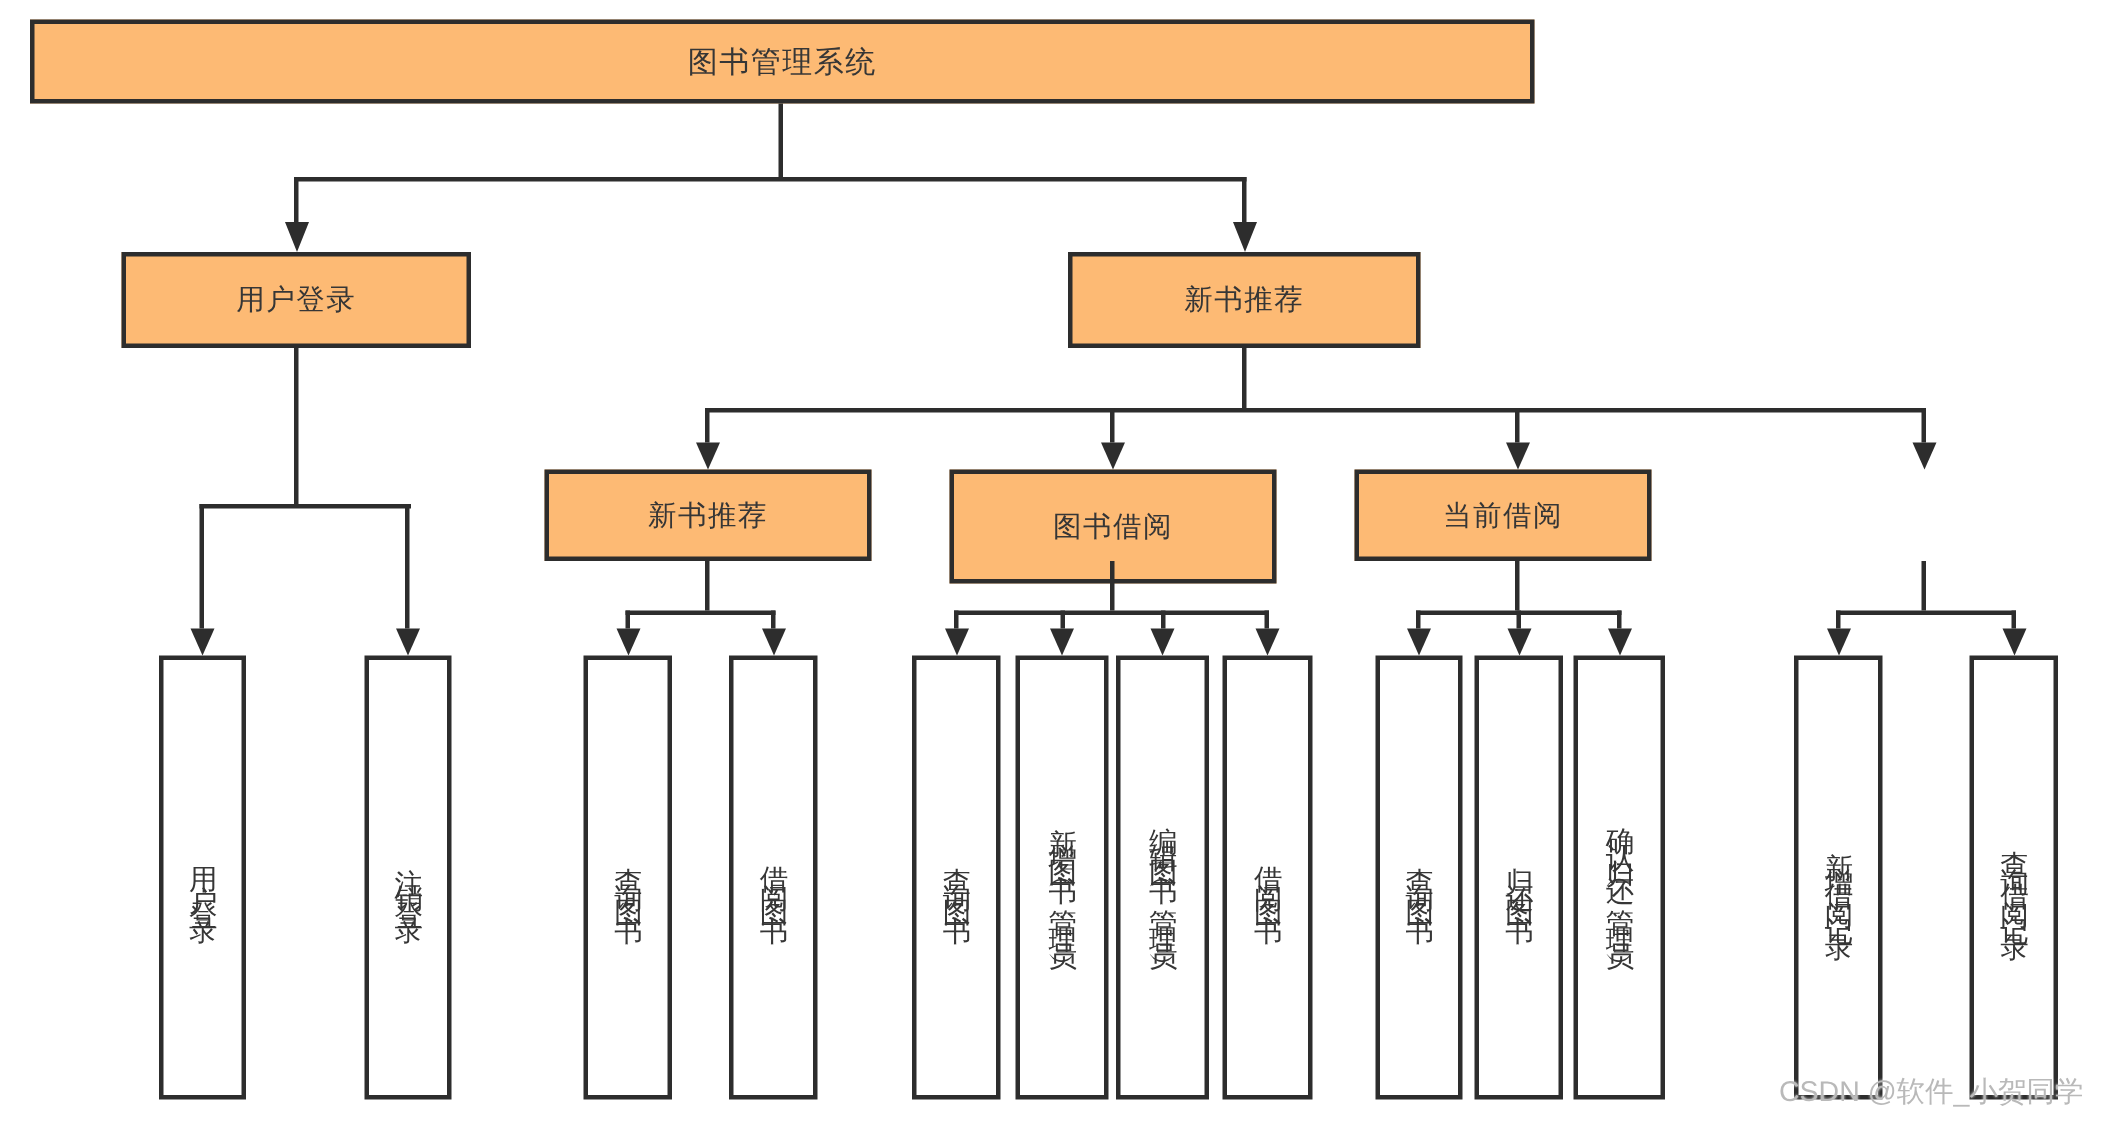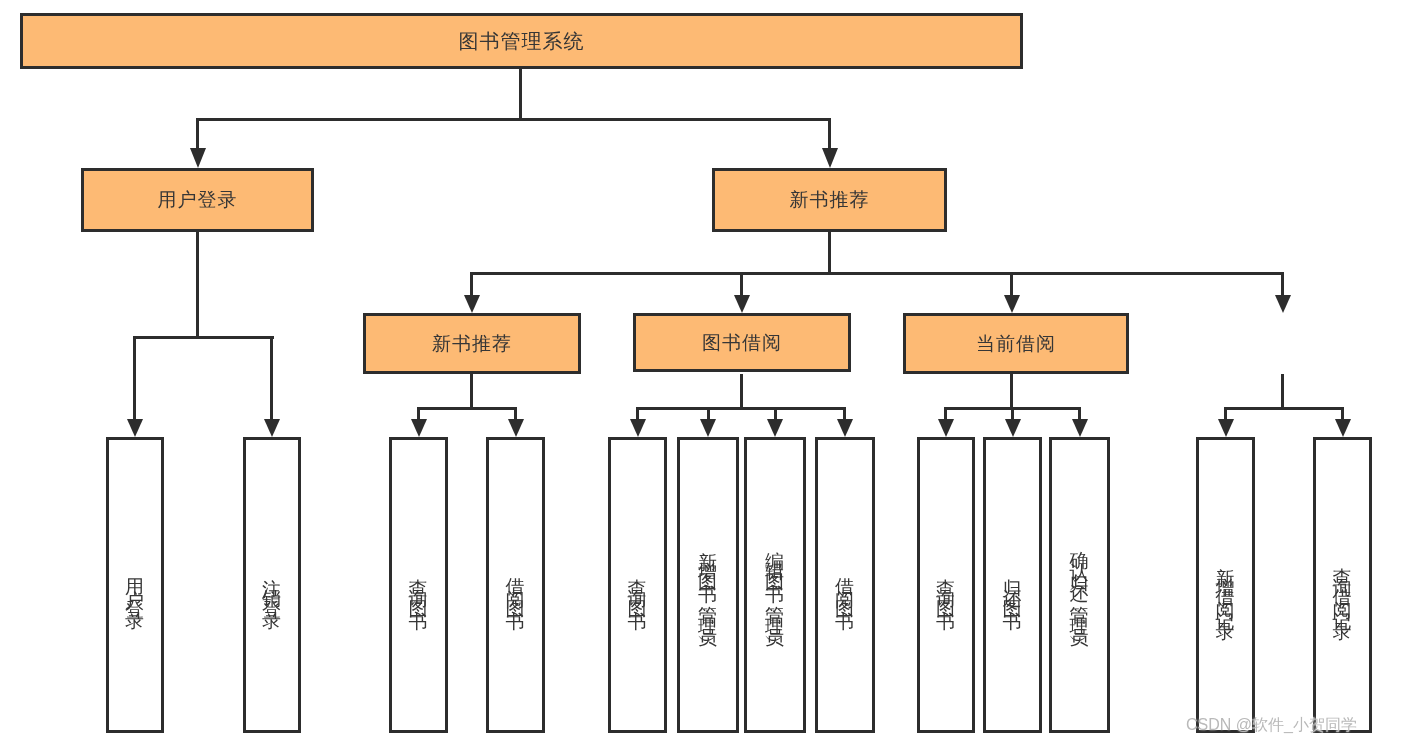--- a/index.html
+++ b/index.html
@@ -23,37 +23,37 @@
     font-size:19px;letter-spacing:11px;line-height:1;white-space:nowrap;
   }
   .hline,.vline{position:absolute;background:#2d2d2d;}
   .arrow{
     position:absolute;width:0;height:0;
     border-left:8px solid transparent;border-right:8px solid transparent;
     border-top:20px solid #2d2d2d;
   }
   .arrow.small{border-left-width:8px;border-right-width:8px;border-top-width:18px;}
   .watermark{
-    position:absolute;left:1186px;top:715px;font-size:16px;color:#b9b9b9;
+    position:absolute;left:1186px;top:715px;font-size:19px;color:#b9b9b9;
     z-index:5;white-space:nowrap;text-shadow:0 0 2px #ffffff;
   }
 </style>
 </head>
 <body>
 
 <div class="canvas">
 
   <div class="box root" style="left:20px;top:13px;width:1003px;height:56px;">图书管理系统</div>
 
   <div class="box" style="left:81px;top:168px;width:233px;height:64px;">用户登录</div>
   <div class="box" style="left:712px;top:168px;width:235px;height:64px;">新书推荐</div>
 
   <div class="box" style="left:363px;top:313px;width:218px;height:61px;">新书推荐</div>
-  <div class="box" style="left:633px;top:313px;width:218px;height:59px;">图书借阅</div>
-  <div class="box" style="left:903px;top:313px;width:226px;height:61px;">当前借阅</div>
+  <div class="box" style="left:633px;top:313px;width:218px;height:76px;">图书借阅</div>
+  <div class="box" style="left:903px;top:313px;width:198px;height:61px;">当前借阅</div>
 
   <div class="vbox" style="left:106px;width:58px;">
     <span>用户登录</span>
   </div>
   <div class="vbox" style="left:243px;width:58px;">
     <span>注销登录</span>
   </div>
 
   <div class="vbox" style="left:389px;width:59px;">
     <span>查询图书</span>

